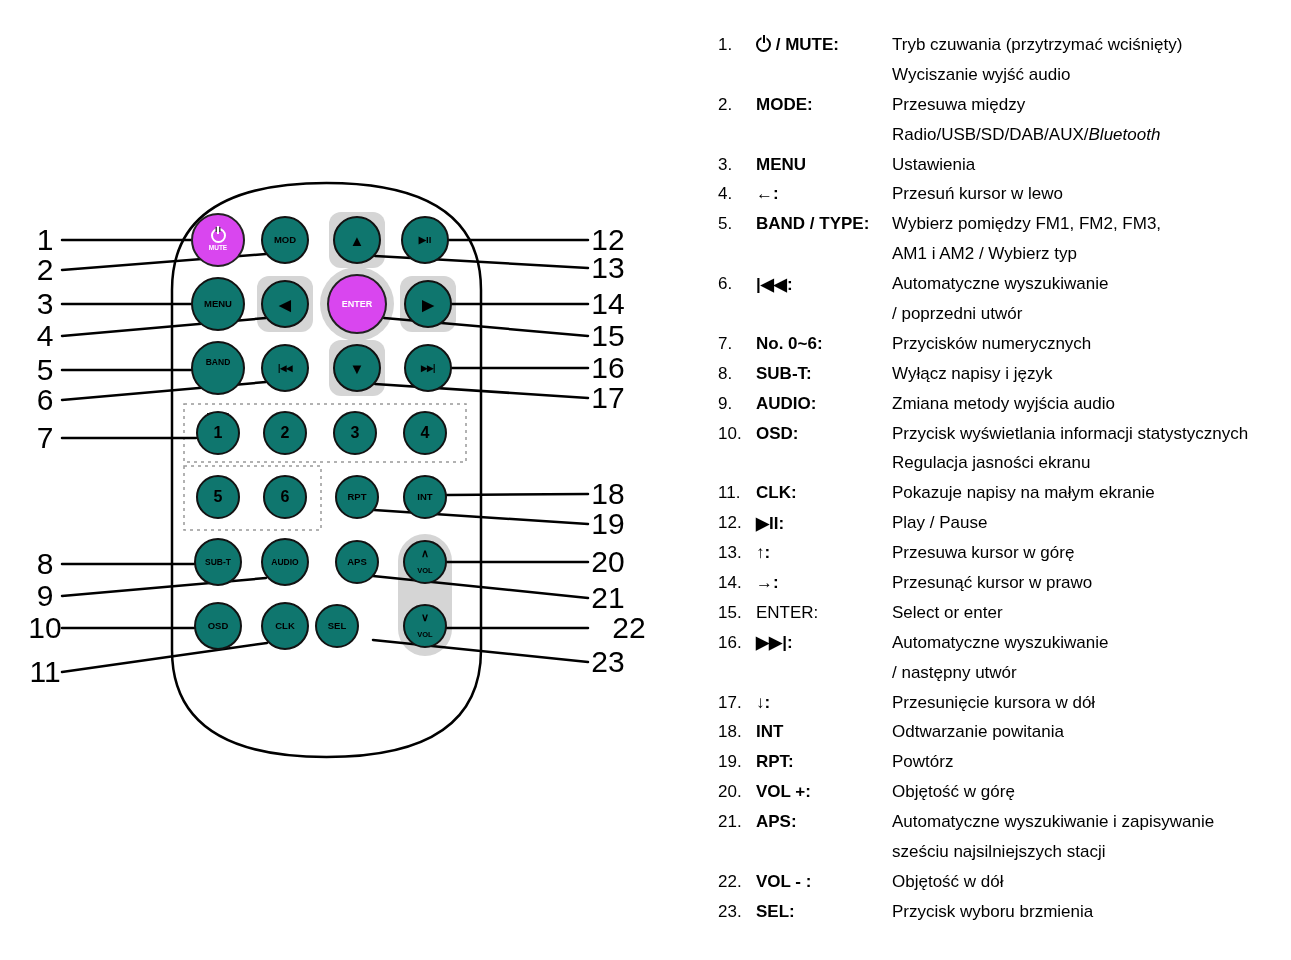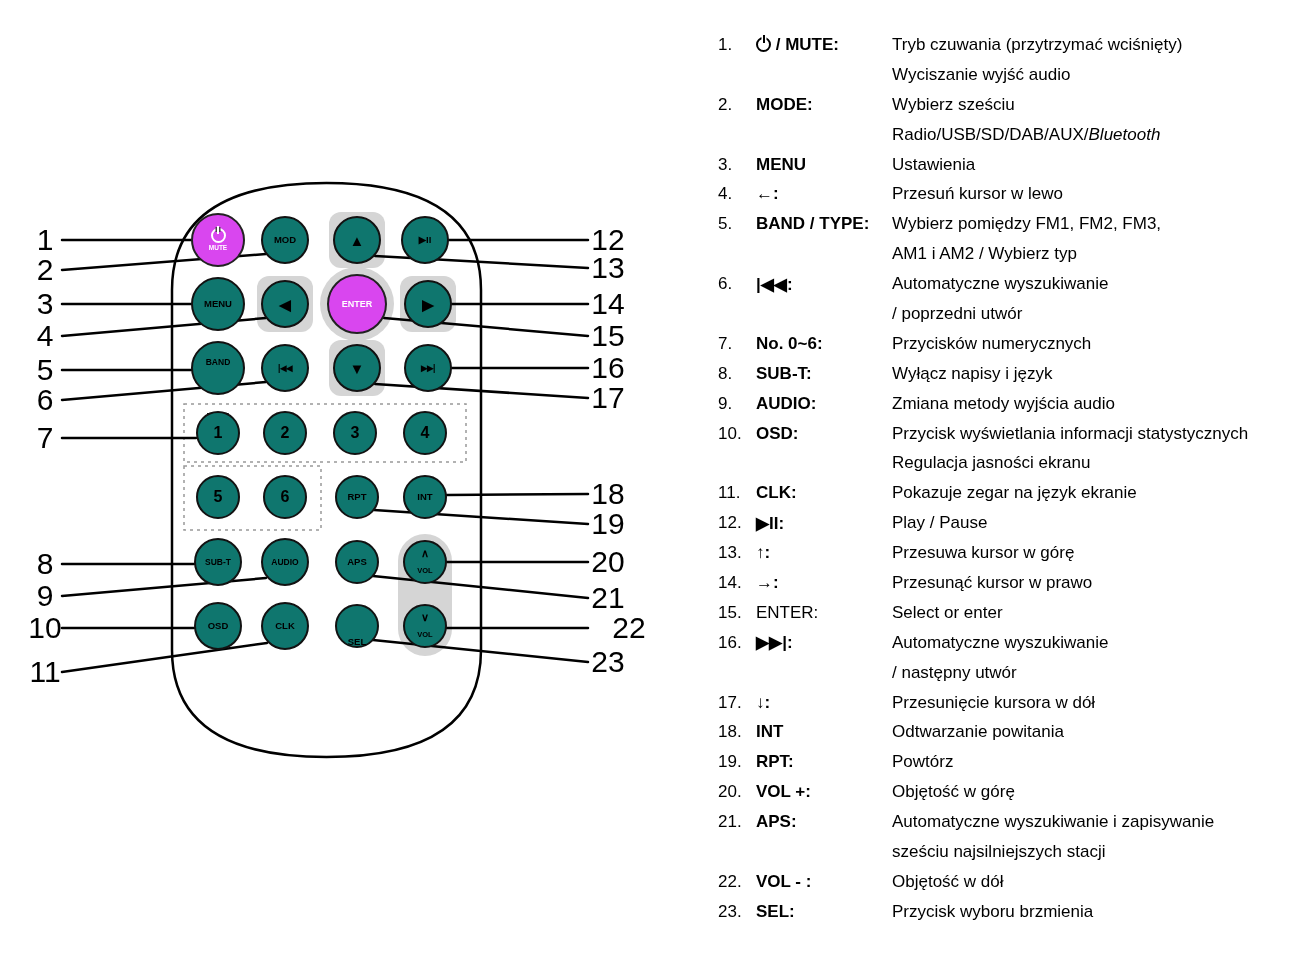--- a/index.html
+++ b/index.html
@@ -189,21 +189,21 @@
       <div class="btn" data-name="vol-up-button" style="left: 425px; top: 562px; width: 44px; height: 44px;">
         <span class="glyph" data-name="volume-up-icon">∧</span>
         <span class="lbl" data-name="vol-up-label">VOL</span>
       </div>
       <div class="btn" data-name="osd-button" style="left: 218px; top: 626px; width: 48px; height: 48px;">
         <span class="lbl" data-name="osd-label">OSD</span>
       </div>
       <div class="btn" data-name="clk-button" style="left: 285px; top: 626px; width: 48px; height: 48px;">
         <span class="lbl" data-name="clk-label">CLK</span>
       </div>
-      <div class="btn" data-name="sel-button" style="left: 357px; top: 626px; width: 44px; height: 44px; justify-content: flex-end;">
+      <div class="btn" data-name="sel-button" style="left: 337px; top: 626px; width: 44px; height: 44px;">
         <span class="lbl" data-name="sel-label">SEL</span>
       </div>
       <div class="btn" data-name="vol-down-button" style="left: 425px; top: 626px; width: 44px; height: 44px;">
         <span class="glyph" data-name="volume-down-icon">∨</span>
         <span class="lbl" data-name="vol-down-label">VOL</span>
       </div>
     </div>
   <div id="callouts-layer" data-name="callout-numbers-layer">
       <div class="callout-num" data-name="callout-number-1" style="left: 45px; top: 240px;">1</div>
       <div class="callout-num" data-name="callout-number-2" style="left: 45px; top: 270px;">2</div>
@@ -236,21 +236,21 @@
         <span class="lg-desc" data-name="legend-description">Tryb czuwania (przytrzymać wciśnięty)</span>
       </div>
       <div class="legend-line" data-name="legend-row">
         <span class="lg-num" data-name="legend-item-number"></span>
         <span class="lg-term b" data-name="legend-term"></span>
         <span class="lg-desc" data-name="legend-description">Wyciszanie wyjść audio</span>
       </div>
       <div class="legend-line" data-name="legend-row">
         <span class="lg-num" data-name="legend-item-number">2.</span>
         <span class="lg-term b" data-name="legend-term">MODE:</span>
-        <span class="lg-desc" data-name="legend-description">Wybierz sześciu</span>
+        <span class="lg-desc" data-name="legend-description">Przesuwa między</span>
       </div>
       <div class="legend-line" data-name="legend-row">
         <span class="lg-num" data-name="legend-item-number"></span>
         <span class="lg-term b" data-name="legend-term"></span>
         <span class="lg-desc" data-name="legend-description">Radio/USB/SD/DAB/AUX/<em>Bluetooth</em></span>
       </div>
       <div class="legend-line" data-name="legend-row">
         <span class="lg-num" data-name="legend-item-number">3.</span>
         <span class="lg-term b" data-name="legend-term">MENU</span>
         <span class="lg-desc" data-name="legend-description">Ustawienia</span>
@@ -301,21 +301,21 @@
         <span class="lg-desc" data-name="legend-description">Przycisk wyświetlania informacji statystycznych</span>
       </div>
       <div class="legend-line" data-name="legend-row">
         <span class="lg-num" data-name="legend-item-number"></span>
         <span class="lg-term b" data-name="legend-term"></span>
         <span class="lg-desc" data-name="legend-description">Regulacja jasności ekranu</span>
       </div>
       <div class="legend-line" data-name="legend-row">
         <span class="lg-num" data-name="legend-item-number">11.</span>
         <span class="lg-term b" data-name="legend-term">CLK:</span>
-        <span class="lg-desc" data-name="legend-description">Pokazuje zegar na język ekranie</span>
+        <span class="lg-desc" data-name="legend-description">Pokazuje napisy na małym ekranie</span>
       </div>
       <div class="legend-line" data-name="legend-row">
         <span class="lg-num" data-name="legend-item-number">12.</span>
         <span class="lg-term b" data-name="legend-term">▶II:</span>
         <span class="lg-desc" data-name="legend-description">Play / Pause</span>
       </div>
       <div class="legend-line" data-name="legend-row">
         <span class="lg-num" data-name="legend-item-number">13.</span>
         <span class="lg-term b" data-name="legend-term">↑:</span>
         <span class="lg-desc" data-name="legend-description">Przesuwa kursor w górę</span>

